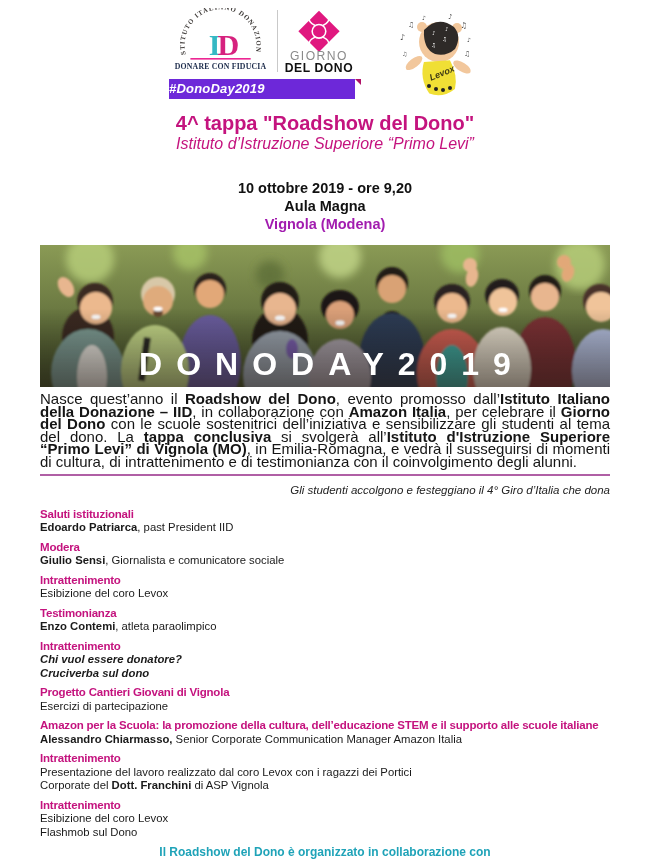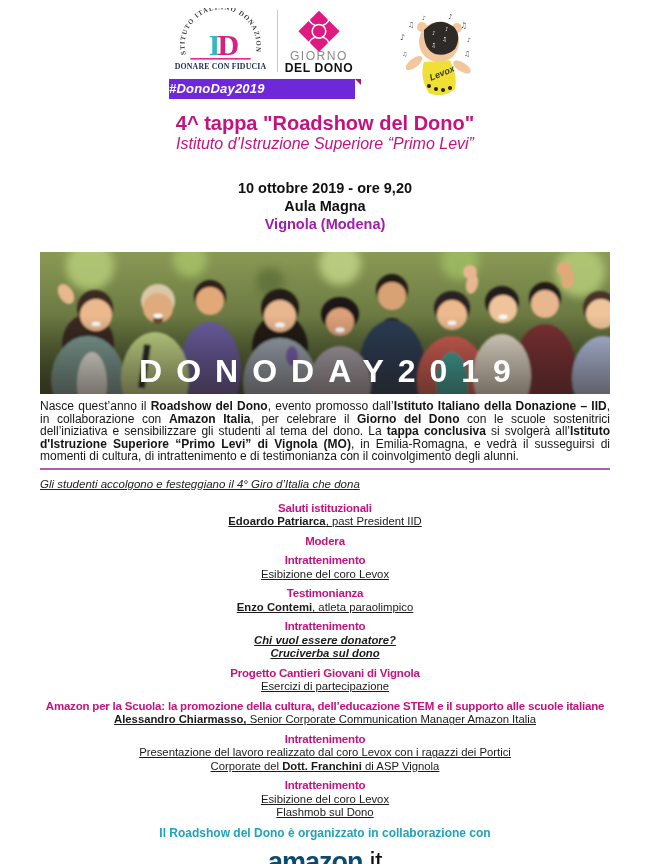--- a/index.html
+++ b/index.html
@@ -20,34 +20,34 @@
     border-left:6px solid #b01268;border-top:6px solid transparent;transform:rotate(180deg);}
   .mascot{margin-top:2px;}
 
   
   .title{margin:12px 0 0 0;text-align:center;color:#c4137e;font-size:20px;font-weight:bold;line-height:22px;}
   .subtitle{text-align:center;color:#c4137e;font-style:italic;font-size:16px;line-height:19px;}
   .date-block{margin-top:26px;text-align:center;font-weight:bold;font-size:14.5px;line-height:18px;color:#111;}
   .city{color:#a21caf;}
 
   
-  .hero{position:relative;margin-top:19px;width:570px;height:142px;overflow:hidden;background:#c2410c;}
+  .hero{position:relative;margin-top:12px;width:570px;height:142px;overflow:hidden;background:#c2410c;}
   .hero-text{position:absolute;left:0;right:0;bottom:5px;text-align:center;color:#ffffff;
     font-size:32px;font-weight:bold;letter-spacing:14px;padding-left:14px;line-height:36px;}
 
   
-  .intro{margin:6px 0 0 0;font-size:12px;line-height:12.6px;text-align:justify;color:#151515;}
+  .intro{margin:6px 0 0 0;font-size:15px;line-height:12.6px;text-align:justify;color:#151515;}
   .divider{margin-top:5px;border-top:2px solid #b05fa5;}
-  .tagline-line{margin:8px 0 12px 0;text-align:left;font-style:italic;font-size:11.5px;color:#222;text-decoration:underline;}
-
-  
-  .program-block{margin-bottom:6px;text-align:center;}
+  .tagline-line{margin:8px 0 12px 0;text-align:right;font-style:italic;font-size:11.5px;color:#222;}
+
+  
+  .program-block{margin-bottom:6px;}
   .program-heading{color:#c4137e;font-weight:bold;font-size:11.5px;line-height:13.5px;
     letter-spacing:-0.2px;white-space:nowrap;}
-  .program-line{font-size:11.3px;line-height:13.5px;color:#1a1a1a;text-decoration:underline;}
+  .program-line{font-size:11.3px;line-height:13.5px;color:#1a1a1a;}
 
   
   .footer-line{margin-top:5px;text-align:center;color:#1fa3b8;font-weight:bold;font-size:12px;line-height:15px;}
   .amazon-wrap{margin-top:9px;text-align:center;}
   .amazon-logo{position:relative;display:inline-block;line-height:24px;}
   .amazon-word{font-size:27px;font-weight:bold;letter-spacing:-1px;color:#0c4a6e;}
   .amazon-tld{font-size:27px;color:#111;letter-spacing:-0.5px;}
   .amazon-smile{position:absolute;left:2px;bottom:-7px;}
 </style>
 </head>
@@ -222,20 +222,21 @@
 
   <div class="tagline-line">Gli studenti accolgono e festeggiano il 4° Giro d’Italia che dona</div>
 
   <div id="program-list">
       <div class="program-block">
         <div class="program-heading">Saluti istituzionali</div>
         <div class="program-line"><span class="b">Edoardo Patriarca</span><span>, past President IID</span></div>
       </div>
       <div class="program-block">
         <div class="program-heading">Modera</div>
+        <div class="program-line"><span class="b">Giulio Sensi</span><span>, Giornalista e comunicatore sociale</span></div>
       </div>
       <div class="program-block">
         <div class="program-heading">Intrattenimento</div>
         <div class="program-line"><span>Esibizione del coro Levox</span></div>
       </div>
       <div class="program-block">
         <div class="program-heading">Testimonianza</div>
         <div class="program-line"><span class="b">Enzo Contemi</span><span>, atleta paraolimpico</span></div>
       </div>
       <div class="program-block">

